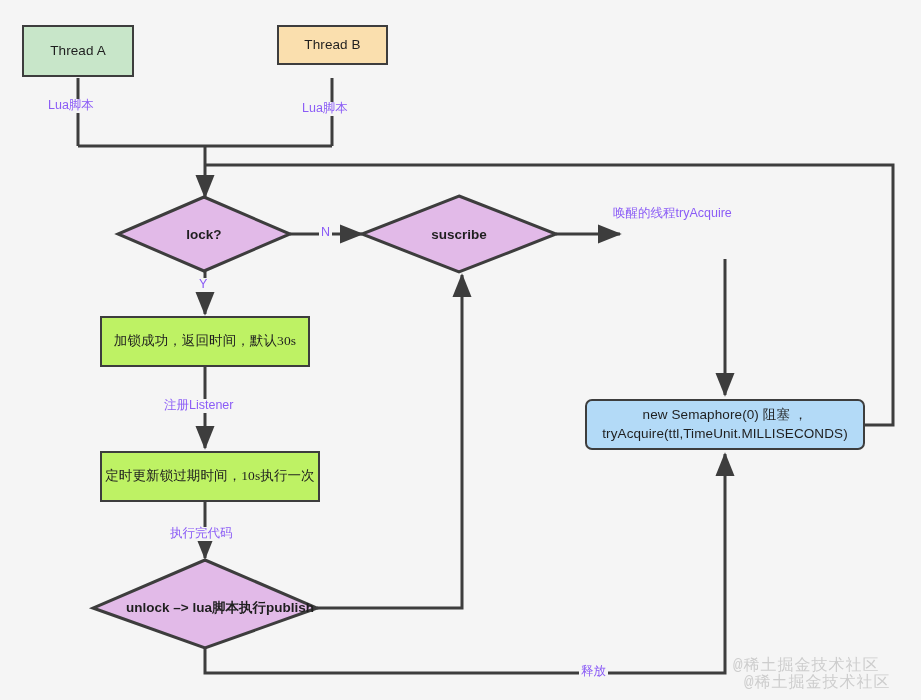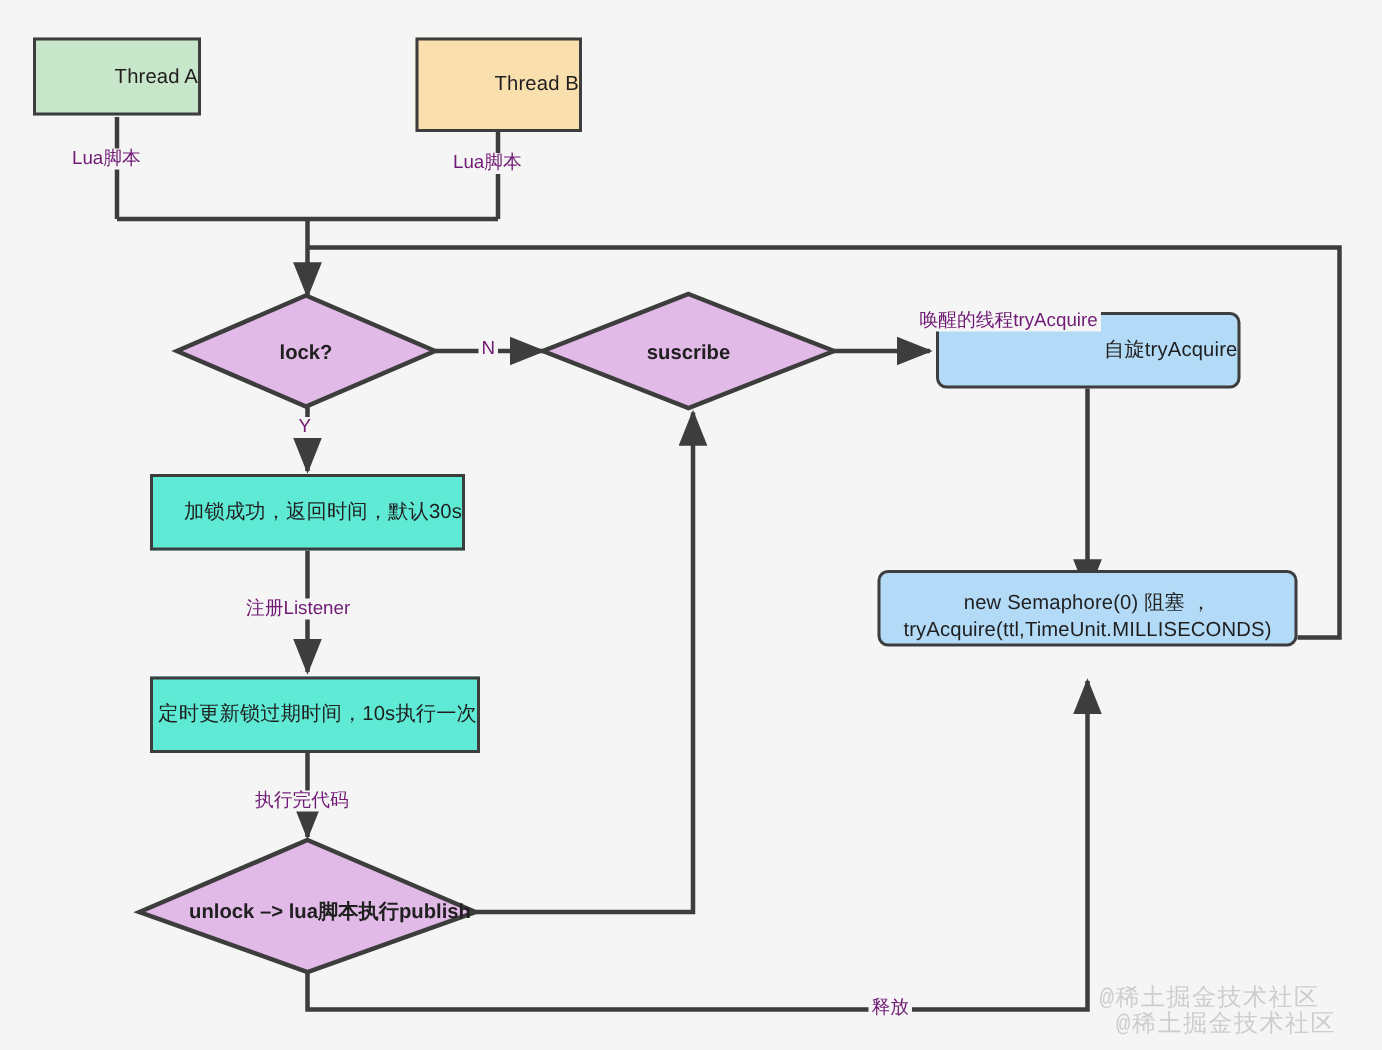--- a/index.html
+++ b/index.html
@@ -22,34 +22,35 @@
     left: 0;
     top: 0;
     width: 921px;
     height: 700px;
   }
   .node-box {
     position: absolute;
     box-sizing: border-box;
     display: flex;
     align-items: center;
-    justify-content: flex-end;
+    justify-content: center;
     text-align: center;
     font-size: 13.5px;
     color: #1f1f1f;
     line-height: 1.35;
     letter-spacing: 0.1px;
   }
   .box-green {
     background: #c8e6c9;
     border: 2.5px solid #3d3d3d;
   }
   .box-green-2 {
-    background: #5eead4;
+    background: #bef264;
     border: 2.5px solid #3d3d3d;
+    font-family: Liberation Serif, serif;
   }
   .box-orange {
     background: #fadfae;
     border: 2.5px solid #3d3d3d;
   }
   .box-blue {
     background: #b3daf7;
     border: 2.5px solid #3d3d3d;
     border-radius: 7px;
   }
@@ -61,21 +62,21 @@
     text-align: center;
     font-size: 13.5px;
     color: #1f1f1f;
     pointer-events: none;
     white-space: nowrap;
     font-weight: bold;
   }
   .edge-label {
     position: absolute;
     font-size: 12.5px;
-    color: #701a75;
+    color: #8b5cf6;
     background: #f5f5f5;
     padding: 0 2px;
     white-space: nowrap;
     line-height: 1.1;
   }
   .edge-label.cjk {
     font-size: 12.5px;
   }
   .watermark {
     position: absolute;
@@ -125,37 +126,34 @@
       <path d="M317,608 L462,608 L462,275" marker-end="url(#arrow)"></path>
 
       <path d="M205,648 L205,673 L725,673 L725,454" marker-end="url(#arrow)"></path>
     </g>
   </svg>
 
   <div class="node-box box-green" style="left:22px; top:25px; width:112px; height:52px;">
     <span>Thread A</span>
   </div>
 
-  <div class="node-box box-orange" style="left:277px; top:25px; width:111px; height:63px;">
+  <div class="node-box box-orange" style="left:277px; top:25px; width:111px; height:40px;">
     <span>Thread B</span>
   </div>
 
   <div class="node-box box-green-2" style="left:100px; top:316px; width:210px; height:51px;">
     <span>加锁成功，返回时间，默认30s</span>
   </div>
 
   <div class="node-box box-green-2" style="left:100px; top:451px; width:220px; height:51px;">
     <span>定时更新锁过期时间，10s执行一次</span>
   </div>
 
-  <div class="node-box box-blue" style="left:624px; top:208px; width:203px; height:51px;">
-    <span>自旋tryAcquire</span>
-  </div>
 
-  <div class="node-box box-blue" style="left:585px; top:380px; width:280px; height:51px; flex-direction:column;">
+  <div class="node-box box-blue" style="left:585px; top:399px; width:280px; height:51px; flex-direction:column;">
     <span>new Semaphore(0) 阻塞 ，</span>
     <span>tryAcquire(ttl,TimeUnit.MILLISECONDS)</span>
   </div>
 
   <svg style="position:absolute; left:0; top:0; width:921px; height:700px; pointer-events:none;" viewBox="0 0 921 700" xmlns="http://www.w3.org/2000/svg">
     <polygon points="204,197 290,234 204,271 118,234" fill="#e2bae8" stroke="#3d3d3d" stroke-width="3"></polygon>
     <polygon points="459,196 556,234 459,272 362,234" fill="#e2bae8" stroke="#3d3d3d" stroke-width="3"></polygon>
     <polygon points="205,560 317,608 205,648 93,608" fill="#e2bae8" stroke="#3d3d3d" stroke-width="3"></polygon>
   </svg>
 

